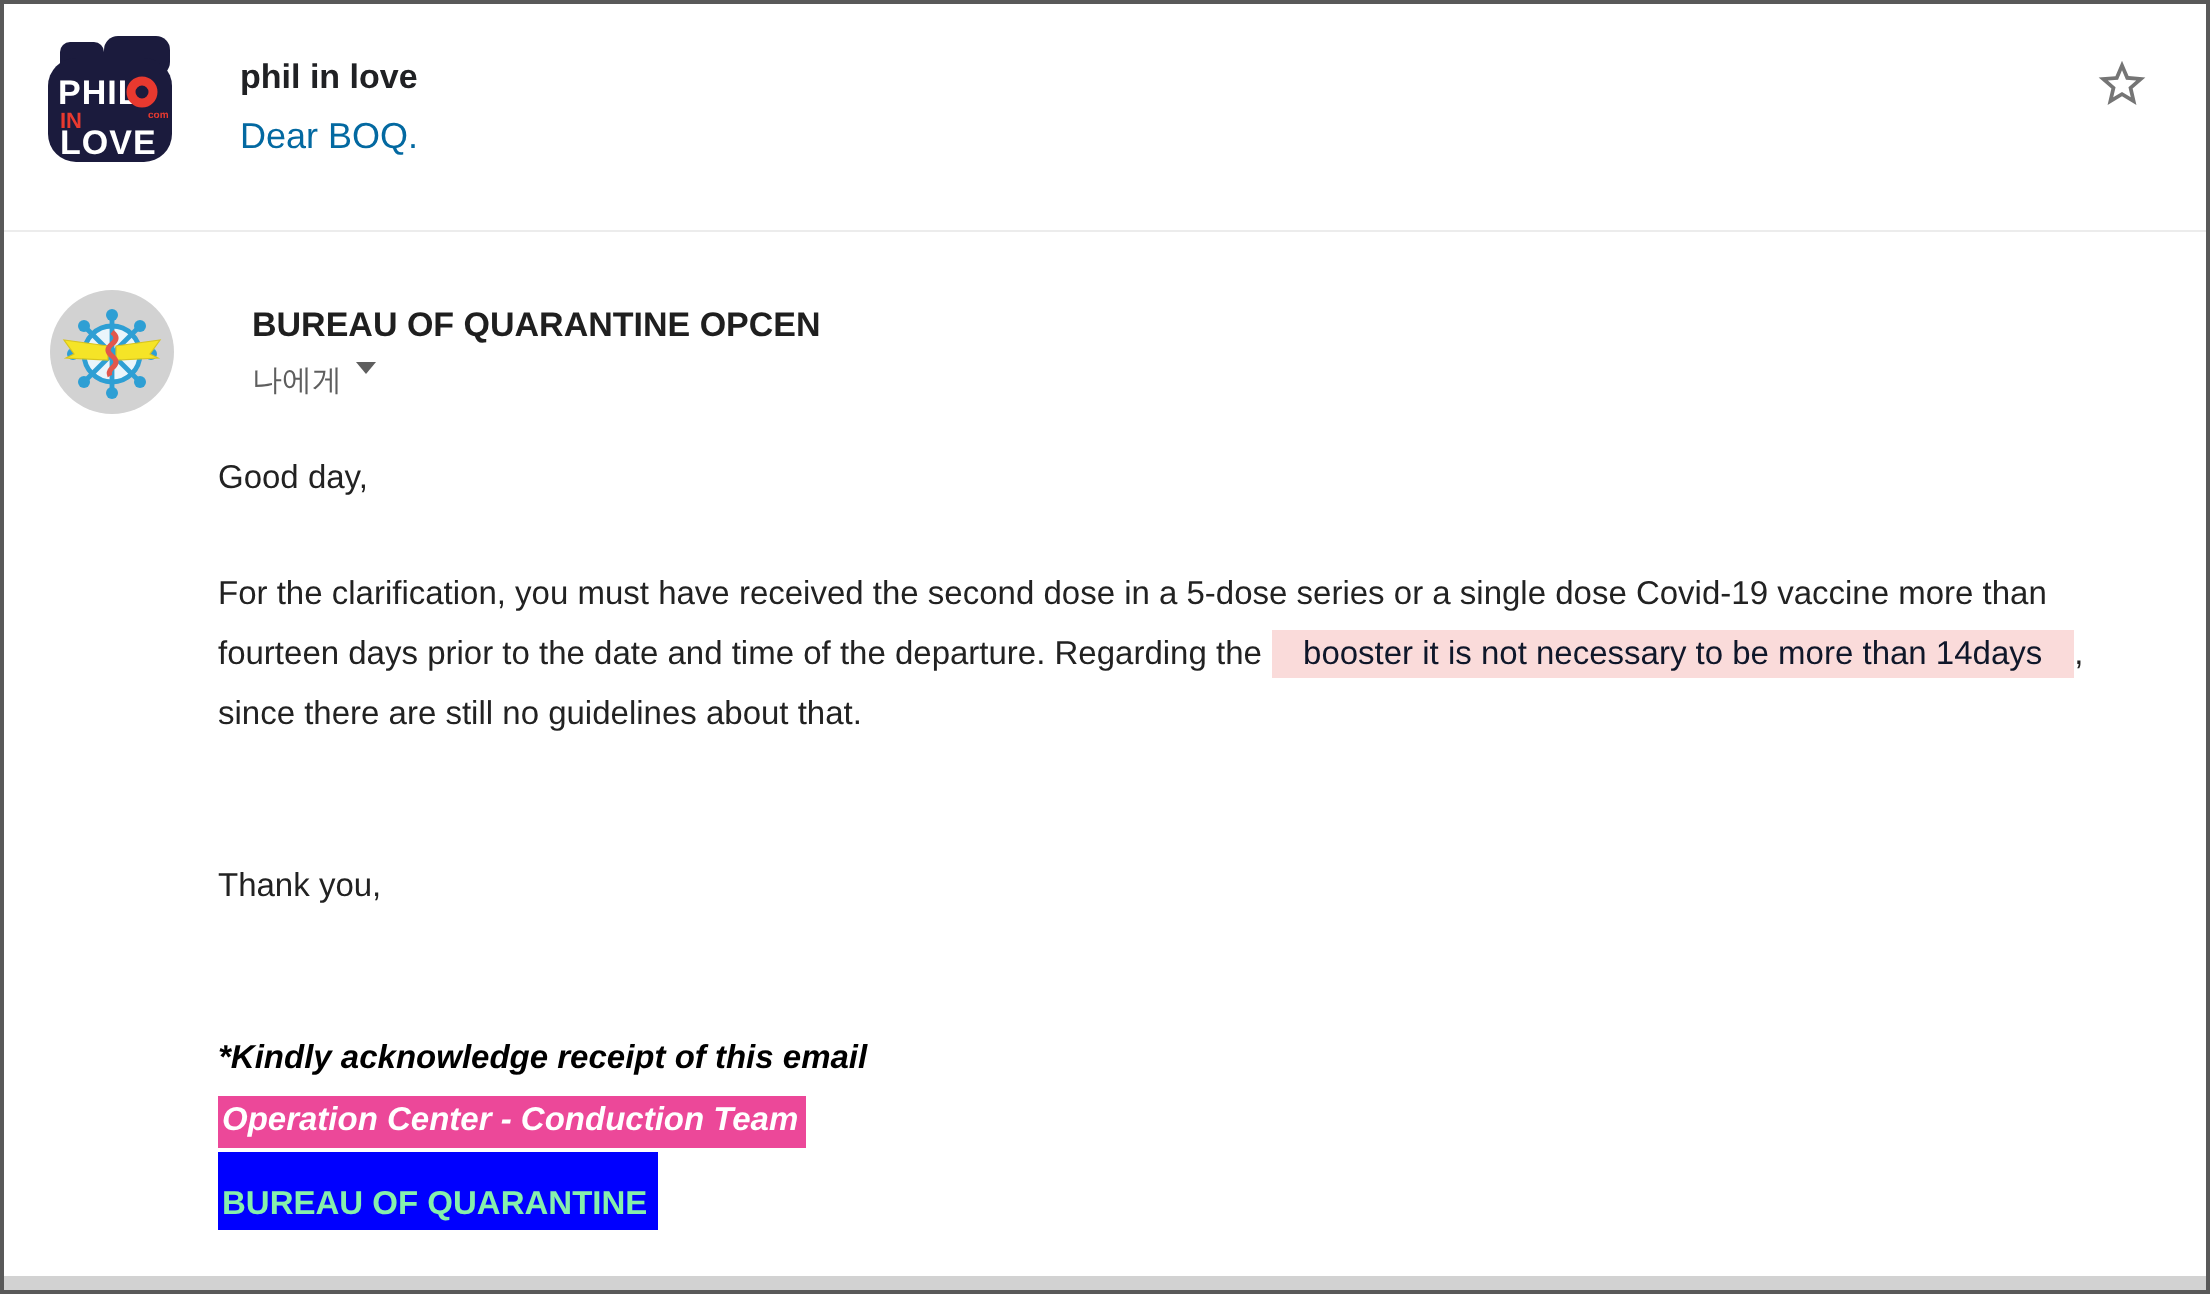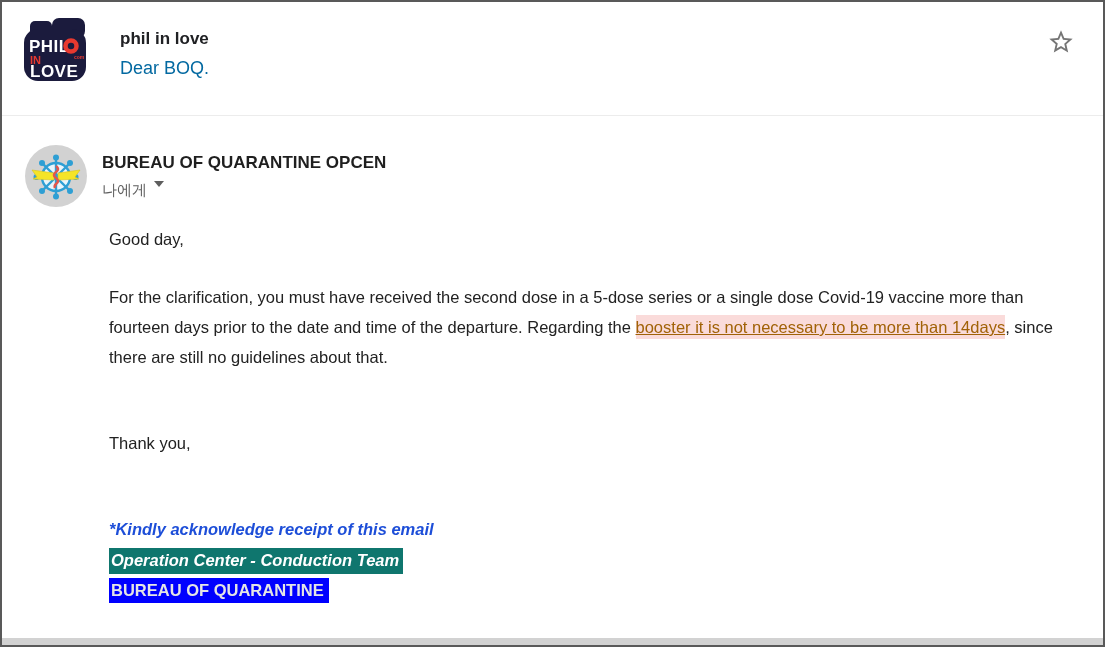--- a/index.html
+++ b/index.html
@@ -37,60 +37,59 @@
 
   .divider {
     height:1px; width:100%;
     background:#ececec;
   }
 
   
   .expanded { position:relative; padding:28px 40px 0 22px; }
   .exp-header { display:flex; align-items:flex-start; }
   .exp-avatar { width:64px; height:64px; flex:0 0 64px; }
-  .exp-head-text { margin-left:14px; padding-top:8px; }
+  .exp-head-text { margin-left:38px; padding-top:8px; }
   .exp-sender { font-size:17px; font-weight:700; color:#1f1f1f; line-height:22px; }
   .exp-to {
     margin-top:7px; font-size:15px; color:#5e5e5e;
     display:inline-flex; align-items:flex-start; gap:7px; cursor:pointer;
     background:none; border:none; font-family:inherit;
   }
 
   .email-body {
     margin-left:85px; margin-top:16px;
     font-size:16.5px; line-height:30px; color:#222222;
     max-width:945px;
   }
   .greeting { }
   .main-para { margin-top:28px; }
   .hl-pink {
     background:#fadbda;
-    color:#a16207;
-    padding:3px 0;
-    text-decoration:underline;
+    color:#0f172a;
+    padding:3px 16px;
   }
   .closing { margin-top:56px; }
 
   .signature { margin-top:57px; line-height:28px; padding-bottom:10px; }
   .sig-line1 {
-    font-weight:700; font-style:italic; color:#1d4ed8; font-size:16.5px;
+    font-weight:700; font-style:italic; color:#000000; font-size:16.5px;
   }
   .sig-line2 { margin-top:3px; }
   .sig-line2 span {
     display:inline-block;
-    background:#0f766e; color:#ffffff;
+    background:#ec4899; color:#ffffff;
     font-weight:700; font-style:italic; font-size:16.5px;
     padding:1px 4px 2px 2px; line-height:23px;
   }
   .sig-line3 { margin-top:2px; }
   .sig-line3 span {
     display:inline-block;
-    background:#0000ff; color:#e5e5e5;
+    background:#0000ff; color:#86efac;
     font-weight:700; font-size:16.5px;
-    padding:1px 5px 2px 2px; line-height:22px;
+    padding:15px 5px 2px 2px; line-height:22px;
   }
 
   .bottom-scrollbar {
     position:absolute; left:0; bottom:0;
     width:100%; height:7px;
     background:#d2d2d2;
   }
 </style>
 </head>
 <body>

